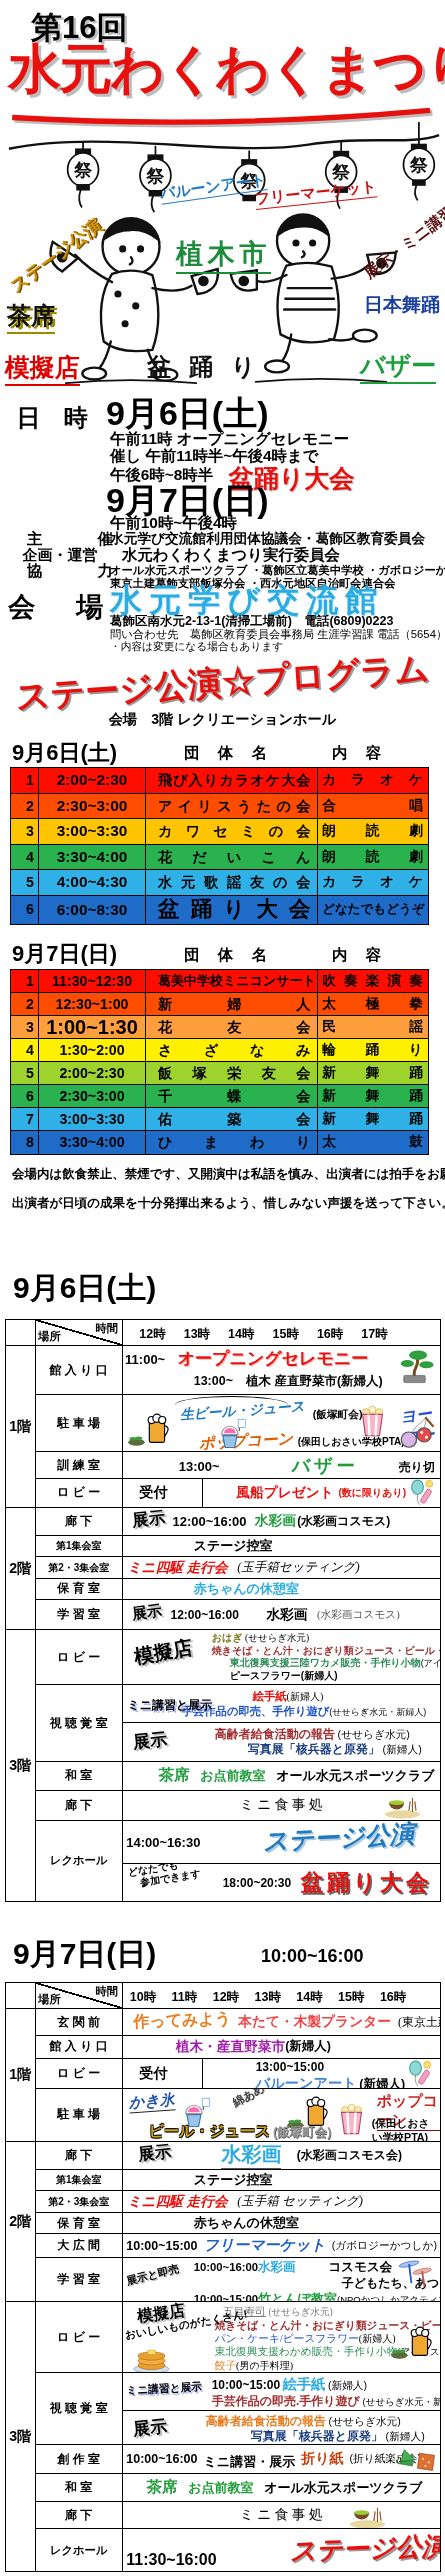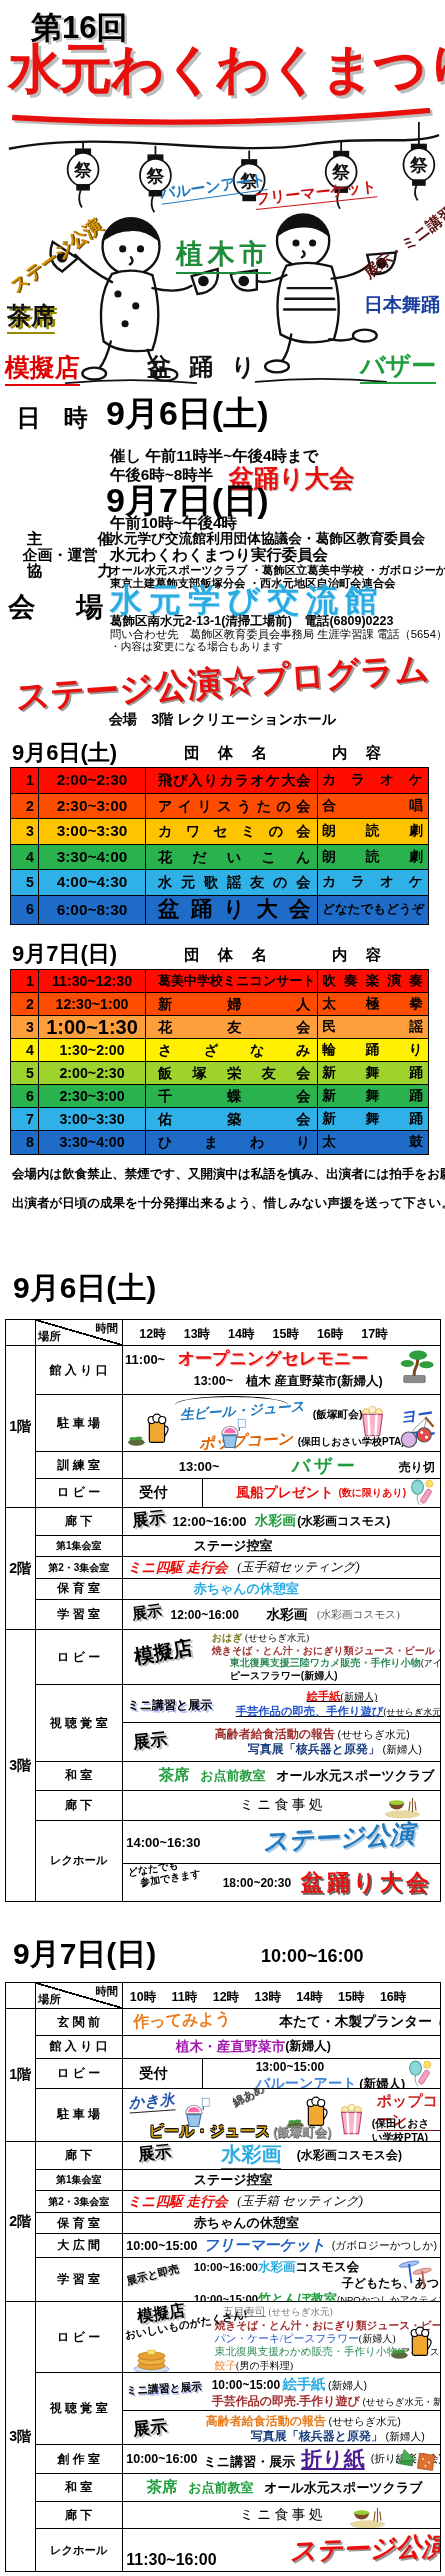--- a/index.html
+++ b/index.html
@@ -139,31 +139,32 @@
   <div class="abs diag b" style="left:360px;top:267px;transform:rotate(-37deg);font-size:15.4px;color:#5a1010;">展示・ミニ講習</div>
   <div class="abs b" style="left:176px;top:236px;font-size:27px;color:#1f8c3b;letter-spacing:4.7px;border-bottom:2.4px solid #1f8c3b;">植木市</div>
   <div class="abs b" style="left:7.1px;top:300px;font-size:24px;color:#111;text-shadow:2.4px 2.4px 0 #9a8a00;border-bottom:2.4px solid #9a8a00;">茶席</div>
   <div class="abs b" style="left:364px;top:292px;font-size:19px;color:#1b3f9e;">日本舞踊</div>
   <div class="abs b" style="left:4.7px;top:351px;font-size:25px;color:#e00000;border-bottom:2.4px solid #e00000;">模擬店</div>
   <div class="abs b serif" style="left:147px;top:351px;font-size:24px;color:#111;letter-spacing:6px;">盆 踊 り</div>
   <div class="abs b" style="left:360px;top:349px;font-size:25px;color:#1f9c3b;border-bottom:2.4px solid #1f9c3b;">バザー</div>
 
   <div class="abs b" style="left:16.6px;top:402px;font-size:24px;letter-spacing:8.3px;">日 時</div>
   <div class="abs b" style="left:106px;top:391px;font-size:34px;">9月6日(土)</div>
+  <div class="abs b" style="left:110px;top:429px;font-size:15.4px;">午前11時 オープニングセレモニー</div>
   <div class="abs b" style="left:110px;top:446px;font-size:15.4px;">催し 午前11時半~午後4時まで</div>
   <div class="abs" style="left:110px;top:462px;white-space:nowrap;">
     <span class="b" style="font-size:15.4px;vertical-align:top;line-height:26px;">午後6時~8時半</span>
     <span class="b shred" style="font-size:25px;color:#e8100c;margin-left:13px;">盆踊り大会</span>
   </div>
   <div class="abs b" style="left:106px;top:478px;font-size:34px;">9月7日(日)</div>
   <div class="abs b" style="left:110px;top:513px;font-size:15.4px;">午前10時~午後4時</div>
   <div class="abs ilabel" style="left:27px;top:529px;width:86px;font-size:15.4px;">主 催</div>
   <div class="abs b" style="left:110px;top:530px;font-size:13.7px;white-space:nowrap;">水元学び交流館利用団体協議会・葛飾区教育委員会</div>
   <div class="abs b" style="left:22.6px;top:546px;font-size:15px;">企画・運営</div>
-  <div class="abs b" style="left:110px;top:545px;font-size:15.4px;">水元わくわくまつり実行委員会</div>
+  <div class="abs b" style="left:122px;top:545px;font-size:15.4px;">水元わくわくまつり実行委員会</div>
   <div class="abs ilabel" style="left:27px;top:561px;width:86px;font-size:15.4px;">協 力</div>
   <div class="abs b" style="left:110px;top:563px;font-size:11.3px;white-space:nowrap;">オール水元スポーツクラブ ・葛飾区立葛美中学校 ・ガボロジーかつしか・</div>
   <div class="abs b" style="left:110px;top:576px;font-size:11.3px;white-space:nowrap;">東京土建葛飾支部飯塚分会 ・西水元地区自治町会連合会</div>
   <div class="abs ilabel" style="left:8.3px;top:589px;width:95px;font-size:27px;">会 場</div>
   <div class="abs b" style="left:110px;top:579px;font-size:32px;color:#2aabe2;letter-spacing:7.1px;white-space:nowrap;text-shadow:1.2px 1.2px 0 #cfeafa;">水元学び交流館</div>
   <div class="abs b" style="left:110px;top:613px;font-size:12.5px;white-space:nowrap;">葛飾区南水元2-13-1(清掃工場前)　電話(6809)0223</div>
   <div class="abs" style="left:110px;top:627px;font-size:11.3px;white-space:nowrap;">問い合わせ先　葛飾区教育委員会事務局 生涯学習課 電話（5654）8479</div>
   <div class="abs" style="left:110px;top:640px;font-size:10.7px;">・内容は変更になる場合もあります</div>
 
   <div class="abs b" style="left:0;top:660px;width:445px;text-align:center;font-size:34px;color:#e8100c;transform:rotate(-4deg);text-shadow:1.8px 1.8px 0 #999;white-space:nowrap;">ステージ公演☆プログラム</div>
@@ -403,21 +404,21 @@
       <div class="lineblk" style="margin-left:89px;padding-top:1.8px;">
         <div><span class="b" style="color:#7a7a1a;font-size:10px;">おはぎ</span> <span class="serif" style="font-size:9.5px;">(せせらぎ水元)</span></div>
         <div><span class="b" style="color:#a03030;font-size:10px;">焼きそば・とん汁・おにぎり類ジュース・ビール・他</span></div>
         <div style="padding-left:18px;"><span class="b" style="color:#2e8b57;font-size:10px;">東北復興支援三陸ワカメ販売・手作り小物</span><span style="font-size:9px;">(アイリス歌の会)</span></div>
         <div style="padding-left:18px;"><span class="b" style="font-size:10px;">ピースフラワー(新婦人)</span></div>
       </div>
     </div>
     <div class="vc vroom" style="grid-row:span 2;">視 聴 覚 室</div>
     <div class="vc nr">
       <span class="abs b diag" style="left:4.7px;top:12px;font-size:12px;text-shadow:1.8px 1.8px 0 #aab4f0;">ミニ講習と展示</span>
-      <div class="lineblk" style="margin-left:113px;padding-top:4.2px;text-decoration:underline;">
+      <div class="lineblk" style="margin-left:59px;padding-top:4.2px;">
         <div style="padding-left:71px;"><span class="b" style="color:#e8100c;font-size:11.3px;">絵手紙</span><span class="serif" style="font-size:10px;">(新婦人)</span></div>
         <div><span class="b" style="color:#2255cc;font-size:11.3px;">手芸作品の即売、手作り遊び</span><span style="font-size:9px;">(せせらぎ水元・新婦人)</span></div>
       </div>
     </div>
     <div class="vc nr">
       <span class="abs b sh diag" style="left:9.5px;top:8.3px;font-size:17px;transform:rotate(-6deg);">展示</span>
       <div class="lineblk" style="margin-left:92px;padding-top:4.2px;">
         <div><span class="b" style="color:#a03030;font-size:12px;">高齢者給食活動の報告</span> <span style="font-size:10.7px;">(せせらぎ水元)</span></div>
         <div style="padding-left:33px;"><span class="b" style="color:#1b3f7e;font-size:12px;">写真展「核兵器と原発」</span> <span style="font-size:10.7px;">(新婦人)</span></div>
       </div>
@@ -472,21 +473,21 @@
         <span>13時</span>
         <span>14時</span>
         <span>15時</span>
         <span>16時</span>
     </div>
 
     <div class="vc vfloor" style="grid-row:span 4;border-bottom-width:1.8px;">1階</div>
     <div class="vc vroom">玄 関 前</div>
     <div class="vc nr" style="display:flex;align-items:center;gap:7.1px;padding-left:10.7px;white-space:nowrap;">
       <span class="b diag" style="font-size:16px;color:#e87c1e;transform:rotate(-2deg);">作ってみよう</span>
-      <span class="b" style="font-size:13.7px;color:#000000;margin-left:41px;">本たて・木製プランター</span>
+      <span class="b" style="font-size:13.7px;color:#ef4444;">本たて・木製プランター</span>
       <span class="serif" style="font-size:12px;">(東京土建)</span>
     </div>
     <div class="vc vroom">館 入 り 口</div>
     <div class="vc nr" style="display:flex;align-items:center;padding-left:53px;white-space:nowrap;">
       <span class="b" style="font-size:13.7px;color:#a21caf;">植木・産直野菜市</span>
       <span class="b" style="font-size:12.5px;">(新婦人)</span>
     </div>
     <div class="vc vroom">ロ ビ ー</div>
     <div class="vc nr" style="display:flex;">
       <div class="b" style="width:80px;border-right:1.2px solid #000;display:flex;align-items:center;padding-left:16.6px;font-size:14.2px;">受付</div>
@@ -561,21 +562,21 @@
     <div class="vc vroom">大 広 間</div>
     <div class="vc nr" style="display:flex;align-items:center;gap:6px;padding-left:3.6px;white-space:nowrap;">
       <span class="b" style="font-size:12.5px;">10:00~15:00</span>
       <span class="b it" style="font-size:15px;color:#1f5fc2;">フリーマーケット</span>
       <span style="font-size:10.7px;">(ガボロジーかつしか)</span>
     </div>
     <div class="vc vroom fb">学 習 室</div>
     <div class="vc nr fb">
       <span class="abs b diag" style="left:2.4px;top:16.6px;font-size:10.7px;transform:rotate(-14deg);text-shadow:1.2px 1.2px 0 #bbb;">展示と即売</span>
       <div class="lineblk" style="margin-left:71px;padding-top:1.8px;">
-        <div><span class="b" style="font-size:11.3px;">10:00~16:00</span><span class="b" style="font-size:12.5px;color:#2aabe1;">水彩画</span><span class="b" style="font-size:12.5px;">コスモス会</span></div>
+        <div><span class="b" style="font-size:11.3px;">10:00~16:00</span><span class="b" style="font-size:12.5px;color:#2aabe1;">水彩画</span><span class="b" style="font-size:12.5px;margin-left:33px;">コスモス会</span></div>
         <div style="padding-left:148px;"><span class="b" style="font-size:12px;">子どもたち、あつまれ!</span></div>
         <div><span class="b" style="font-size:11.3px;">10:00~15:00</span><span class="b" style="font-size:13px;color:#1f9c3b;">竹とんぼ教室</span><span style="font-size:9.5px;">(NPOかつしかアクティブ.com)</span></div>
       </div>
       <svg class="icon" style="right:6px;top:0;" width="38" height="30" viewBox="0 0 64 50">
         <ellipse cx="22" cy="10" rx="17" ry="4" fill="#aac4f0" stroke="#2255cc" transform="rotate(-12 22 10)"></ellipse>
           <line x1="22" y1="10" x2="26" y2="42" stroke="#2255cc" stroke-width="3"></line>
         <ellipse cx="44" cy="22" rx="16" ry="4" fill="#e8b4a8" stroke="#c05050" transform="rotate(-12 44 22)"></ellipse>
           <line x1="44" y1="22" x2="48" y2="48" stroke="#c05050" stroke-width="3"></line>
       </svg>
     </div>
@@ -622,21 +623,21 @@
       <span class="abs b sh diag" style="left:9.5px;top:7.1px;font-size:17px;transform:rotate(-6deg);">展示</span>
       <div class="lineblk" style="margin-left:83px;padding-top:3px;">
         <div><span class="b" style="color:#e87c1e;font-size:12px;">高齢者給食活動の報告</span> <span style="font-size:10.7px;">(せせらぎ水元)</span></div>
         <div style="padding-left:45px;"><span class="b" style="color:#1b3f7e;font-size:12px;">写真展「核兵器と原発」</span> <span style="font-size:10.7px;">(新婦人)</span></div>
       </div>
     </div>
     <div class="vc vroom">創 作 室</div>
     <div class="vc nr" style="display:flex;align-items:center;gap:6px;padding-left:3.6px;white-space:nowrap;">
       <span class="b" style="font-size:12.5px;">10:00~16:00</span>
       <span class="b" style="font-size:13px;margin-top:6px;">ミニ講習・展示</span>
-      <span class="b" style="font-size:21px;color:#4c1d95;text-decoration:underline;">折り紙</span>
+      <span class="b" style="font-size:14px;color:#c2410c;">折り紙</span>
       <span style="font-size:10.7px;">(折り紙楽成会)</span>
       <svg class="icon" style="right:3.6px;top:1.2px;" width="40" height="27" viewBox="0 0 68 46">
         <rect x="38" y="14" width="26" height="26" fill="#e07030" stroke="#8a3a10" transform="rotate(8 51 27)"></rect>
         <circle cx="46" cy="22" r="1.5" fill="#ffe"></circle>
           <circle cx="56" cy="28" r="1.5" fill="#ffe"></circle>
           <circle cx="50" cy="34" r="1.5" fill="#ffe"></circle>
         <polygon points="4,30 28,16 28,34" fill="#3aa045" stroke="#1a6025"></polygon>
         <polygon points="14,6 32,24 8,26" fill="#4ab055" stroke="#1a6025"></polygon>
         <line x1="4" y1="30" x2="0" y2="24" stroke="#1a6025" stroke-width="2"></line>
       </svg>

